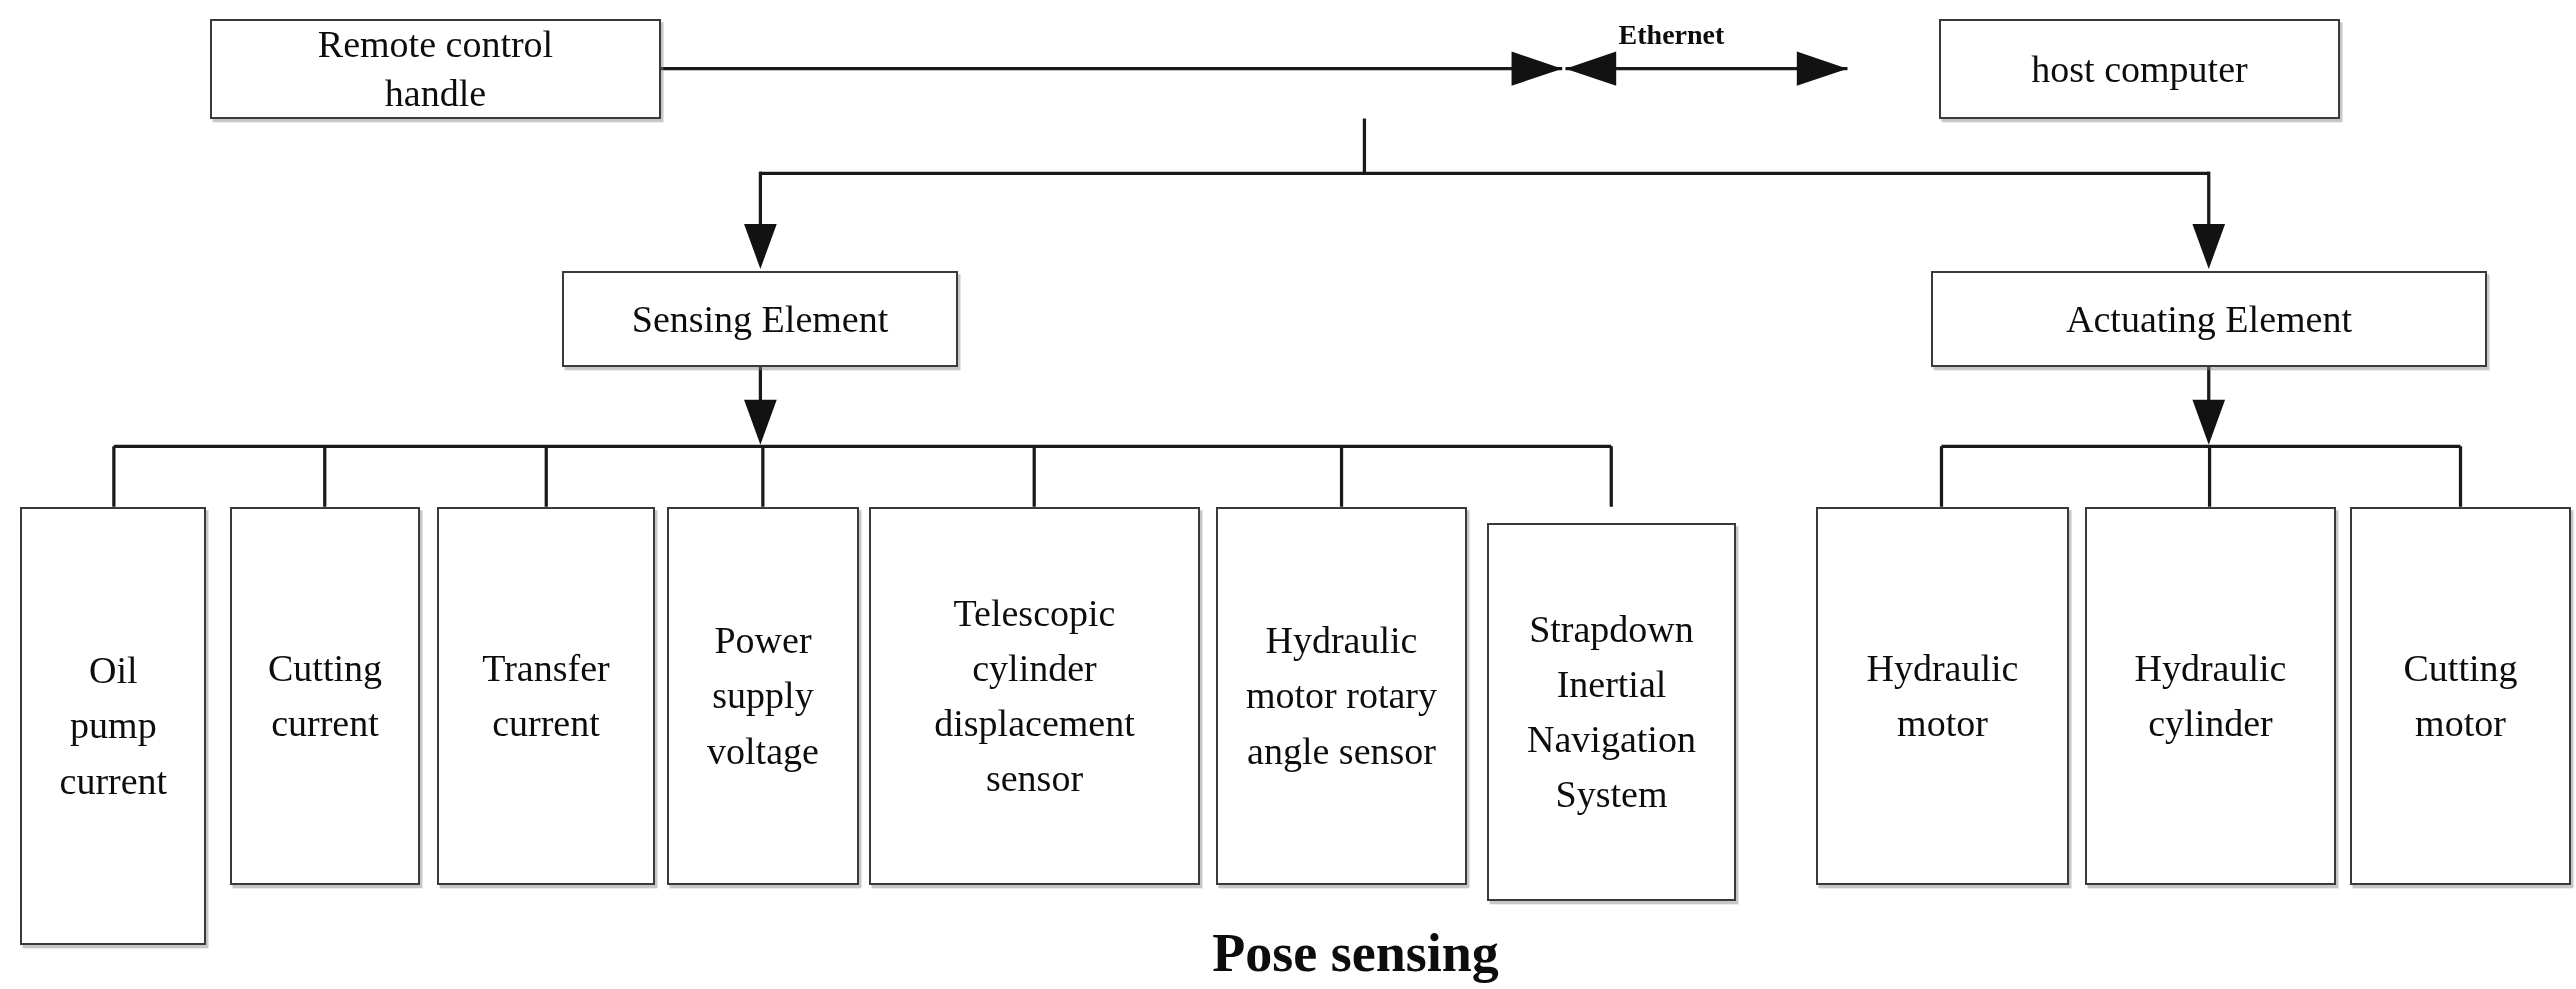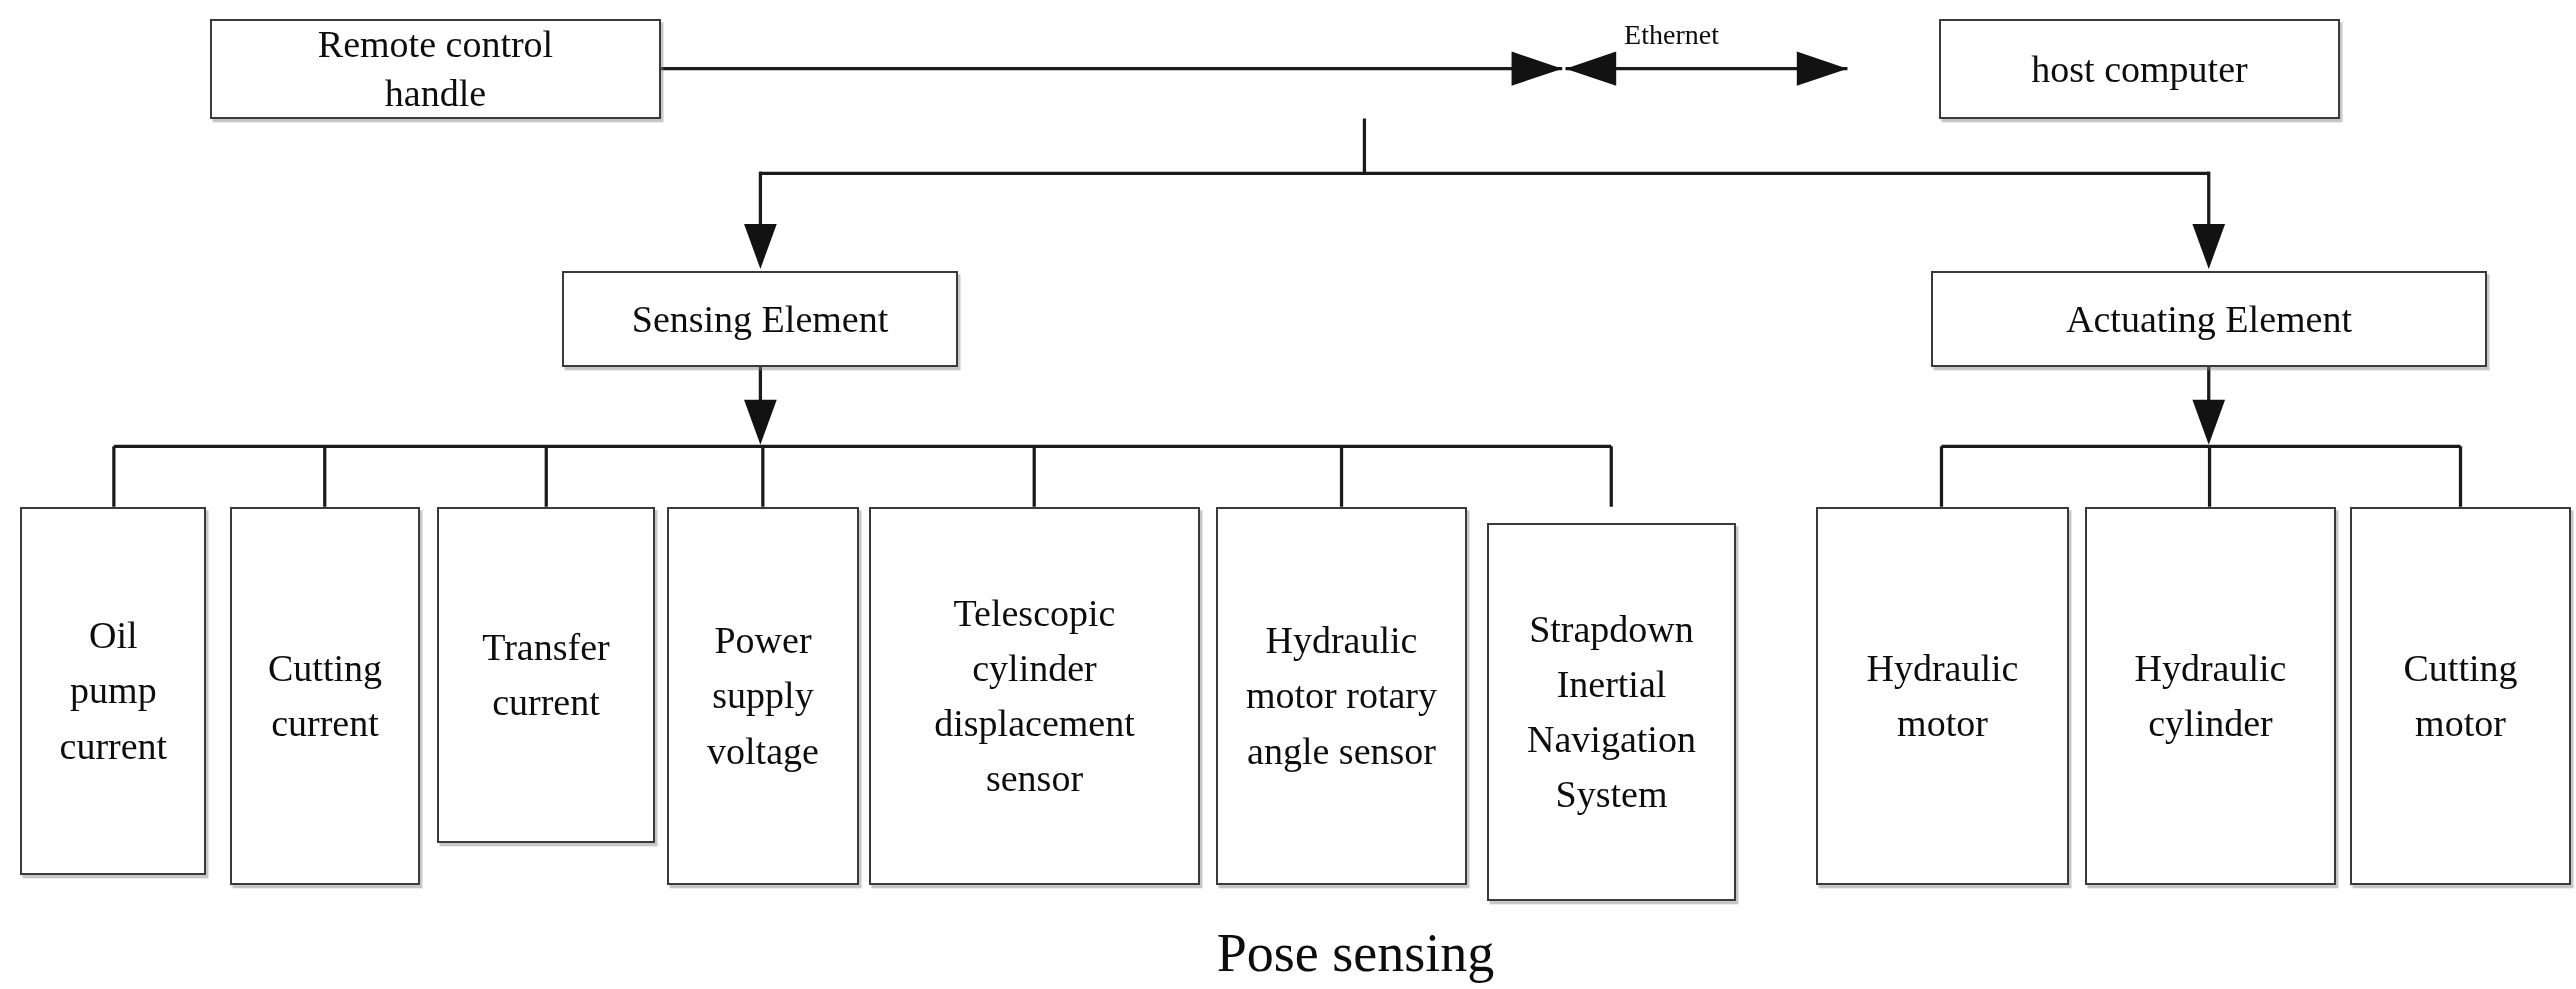--- a/index.html
+++ b/index.html
@@ -50,33 +50,34 @@
   }
   .node.child{
     font-size:38px;
     line-height:1.45;
   }
   .flabel{
     position:absolute;
     z-index:2;
     text-align:center;
     white-space:nowrap;
+    font-weight:bold;
   }
   
   [data-name="node-remote-control-handle"]{left:210px;top:19px;width:451px;height:100px;}
   [data-name="node-plc-main-station"]{left:1165px;top:19px;width:399px;height:100px;}
   [data-name="node-host-computer"]{left:1895px;top:19px;width:401px;height:100px;margin-left:44px;}
   [data-name="label-ethernet"]{left:1549px;top:18px;width:245px;font-size:28px;line-height:1.2;}
   
   [data-name="node-sensing-element"]{left:562px;top:271px;width:396px;height:96px;}
   [data-name="node-actuating-element"]{left:1931px;top:271px;width:556px;height:96px;}
   
-  [data-name="node-oil-pump-current"]{left:20.4px;top:507px;width:186px;height:368px;}
+  [data-name="node-oil-pump-current"]{left:20.4px;top:507px;width:186px;height:438px;}
   [data-name="node-cutting-current"]{left:230px;top:507px;width:190px;height:378px;}
-  [data-name="node-transfer-current"]{left:437px;top:507px;width:218px;height:336px;}
+  [data-name="node-transfer-current"]{left:437px;top:507px;width:218px;height:378px;}
   [data-name="node-power-supply-voltage"]{left:667px;top:507px;width:192px;height:378px;}
   [data-name="node-telescopic-cylinder-displacement-sensor"]{left:869px;top:507px;width:331px;height:378px;}
   [data-name="node-hydraulic-motor-rotary-angle-sensor"]{left:1216px;top:507px;width:251px;height:378px;}
   [data-name="node-strapdown-inertial-navigation-system"]{left:1487px;top:507px;width:249px;height:378px;margin-top:16px;}
   
   [data-name="node-hydraulic-motor"]{left:1816px;top:507px;width:253px;height:378px;}
   [data-name="node-hydraulic-cylinder"]{left:2085px;top:507px;width:251px;height:378px;}
   [data-name="node-cutting-motor"]{left:2350px;top:507px;width:221px;height:378px;}
   
   [data-name="label-operating-parameters"]{left:360px;top:921px;width:458px;font-size:43px;line-height:1.2;}

